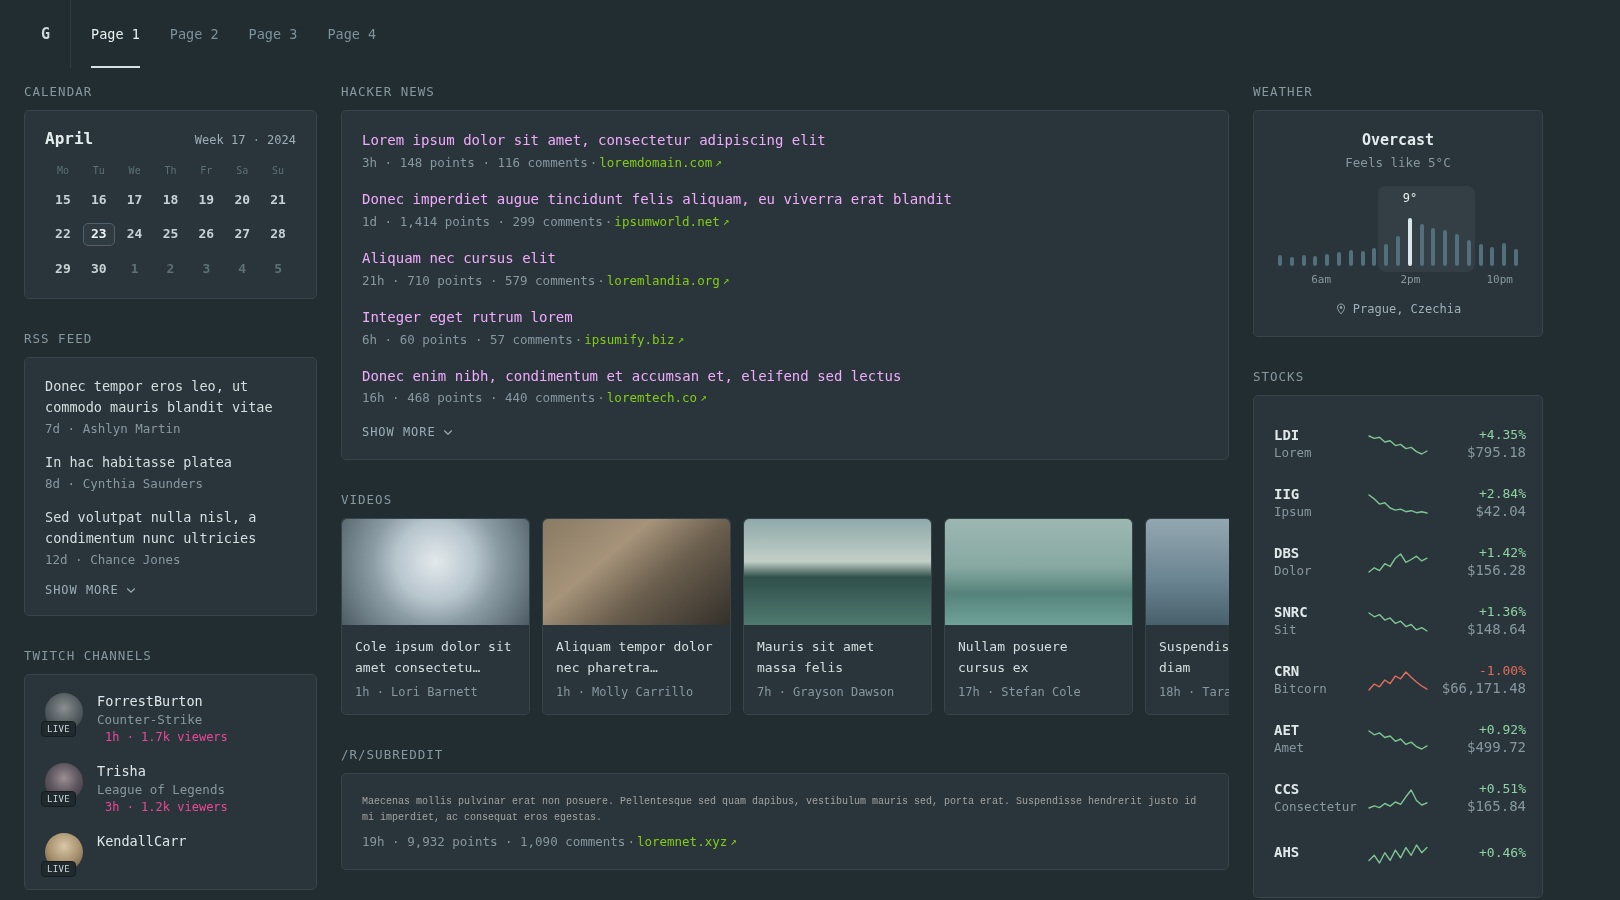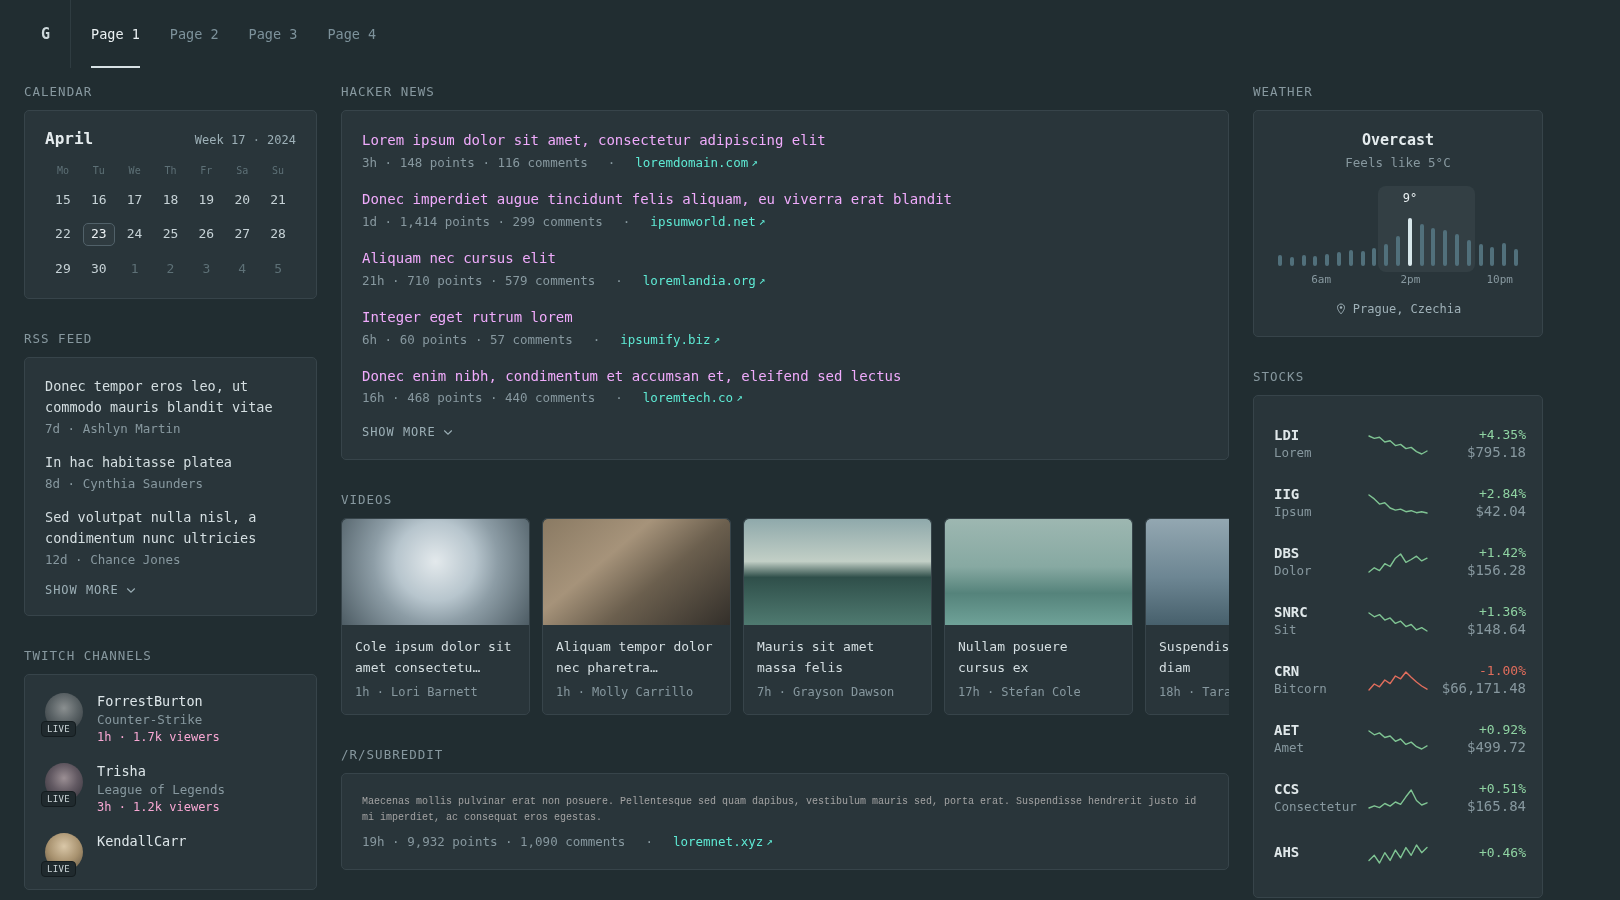--- a/index.html
+++ b/index.html
@@ -34,21 +34,21 @@
   .dot { color:#87989f; }
 
   
   .cal-head { display:flex; justify-content:space-between; align-items:baseline; }
   .cal-month { font-size:16px; font-weight:600; color:#e4ebed; }
   .cal-week { font-size:12px; color:#9db0b7; }
   .cal-grid { display:grid; grid-template-columns:repeat(7,1fr); text-align:center; }
   .cal-headers { margin-top:17px; }
   .cal-dh { font-size:10px; color:#5d7076; }
   .cal-days { margin-top:13px; row-gap:12px; }
-  .cal-cell { display:flex; justify-content:center; }
+  .cal-cell { display:flex; justify-content:center;font-weight:bold; }
   .cal-day { font-size:13px; color:#c6d2d6; padding:3px 7px; border:1px solid transparent; border-radius:5px; line-height:1.1; }
   .cal-day.dim { color:#5d7076; }
   .cal-day.sel { color:#ecf1f3; border-color:#516169; background:rgba(255,255,255,0.03); }
 
   
   .feed-item { margin-bottom:16px; }
   .feed-title { display:block; font-size:13.5px; line-height:1.6; color:#d5dfe2; cursor:pointer; }
   .feed-meta { font-size:12.5px; color:#87989f; margin-top:2px; }
   .show-more { display:flex; align-items:center; gap:6px; background:none; border:none;
                font-size:12px; letter-spacing:0.08em; color:#9cafb6; cursor:pointer; padding:0; margin-top:16px; }
@@ -56,28 +56,28 @@
 
   
   .tw-item { display:flex; gap:14px; margin-bottom:19px; align-items:flex-start; cursor:pointer; }
   .tw-item:last-child { margin-bottom:0; }
   .tw-avatar-wrap { position:relative; flex:none; }
   .tw-avatar { display:block; width:38px; height:38px; border-radius:50%; }
   .live-badge { position:absolute; left:-4px; bottom:-6px; background:#202a2e; color:#ccd6d9;
                 font-size:9px; letter-spacing:0.04em; padding:2px 5px; border-radius:4px; border:1px solid #141c1f; }
   .tw-name { font-size:13.5px; color:#dde6e9; }
   .tw-cat  { font-size:12.5px; color:#87989f; margin-top:3px; }
-  .tw-meta { font-size:12px; color:#f9a8d4; margin-top:3px; }
+  .tw-meta { font-size:12px; color:#ec4899; margin-top:3px;margin-left:8px; }
 
   
   .hn-card { padding:20px; }
   .hn-item { margin-bottom:20px; }
   .hn-title { display:block; font-size:14px; color:#f0abfc; line-height:1.35; cursor:pointer; }
-  .hn-meta { font-size:12.5px; color:#87989f; margin-top:5px; display:flex; gap:20px; align-items:center; }
-  .domain { color:#5eead4; cursor:pointer; display:inline-flex; gap:3px; align-items:center; }
+  .hn-meta { font-size:12.5px; color:#87989f; margin-top:5px; display:flex; gap:2px; align-items:center; }
+  .domain { color:#84cc16; cursor:pointer; display:inline-flex; gap:3px; align-items:center; }
   .arrow { font-size:11px; }
 
   
   .video-row { display:flex; gap:12px; overflow:hidden; }
   .video-card { width:189px; flex:none; overflow:hidden; cursor:pointer; }
   .video-thumb { height:106px; border-radius:5px 5px 0 0; }
   .video-body { padding:12px 13px 15px; }
   .video-title { font-size:13px; line-height:1.55; color:#d5dfe2; min-height:40px; white-space:pre-line; }
   .video-meta { font-size:12px; color:#87989f; margin-top:7px; }
 

